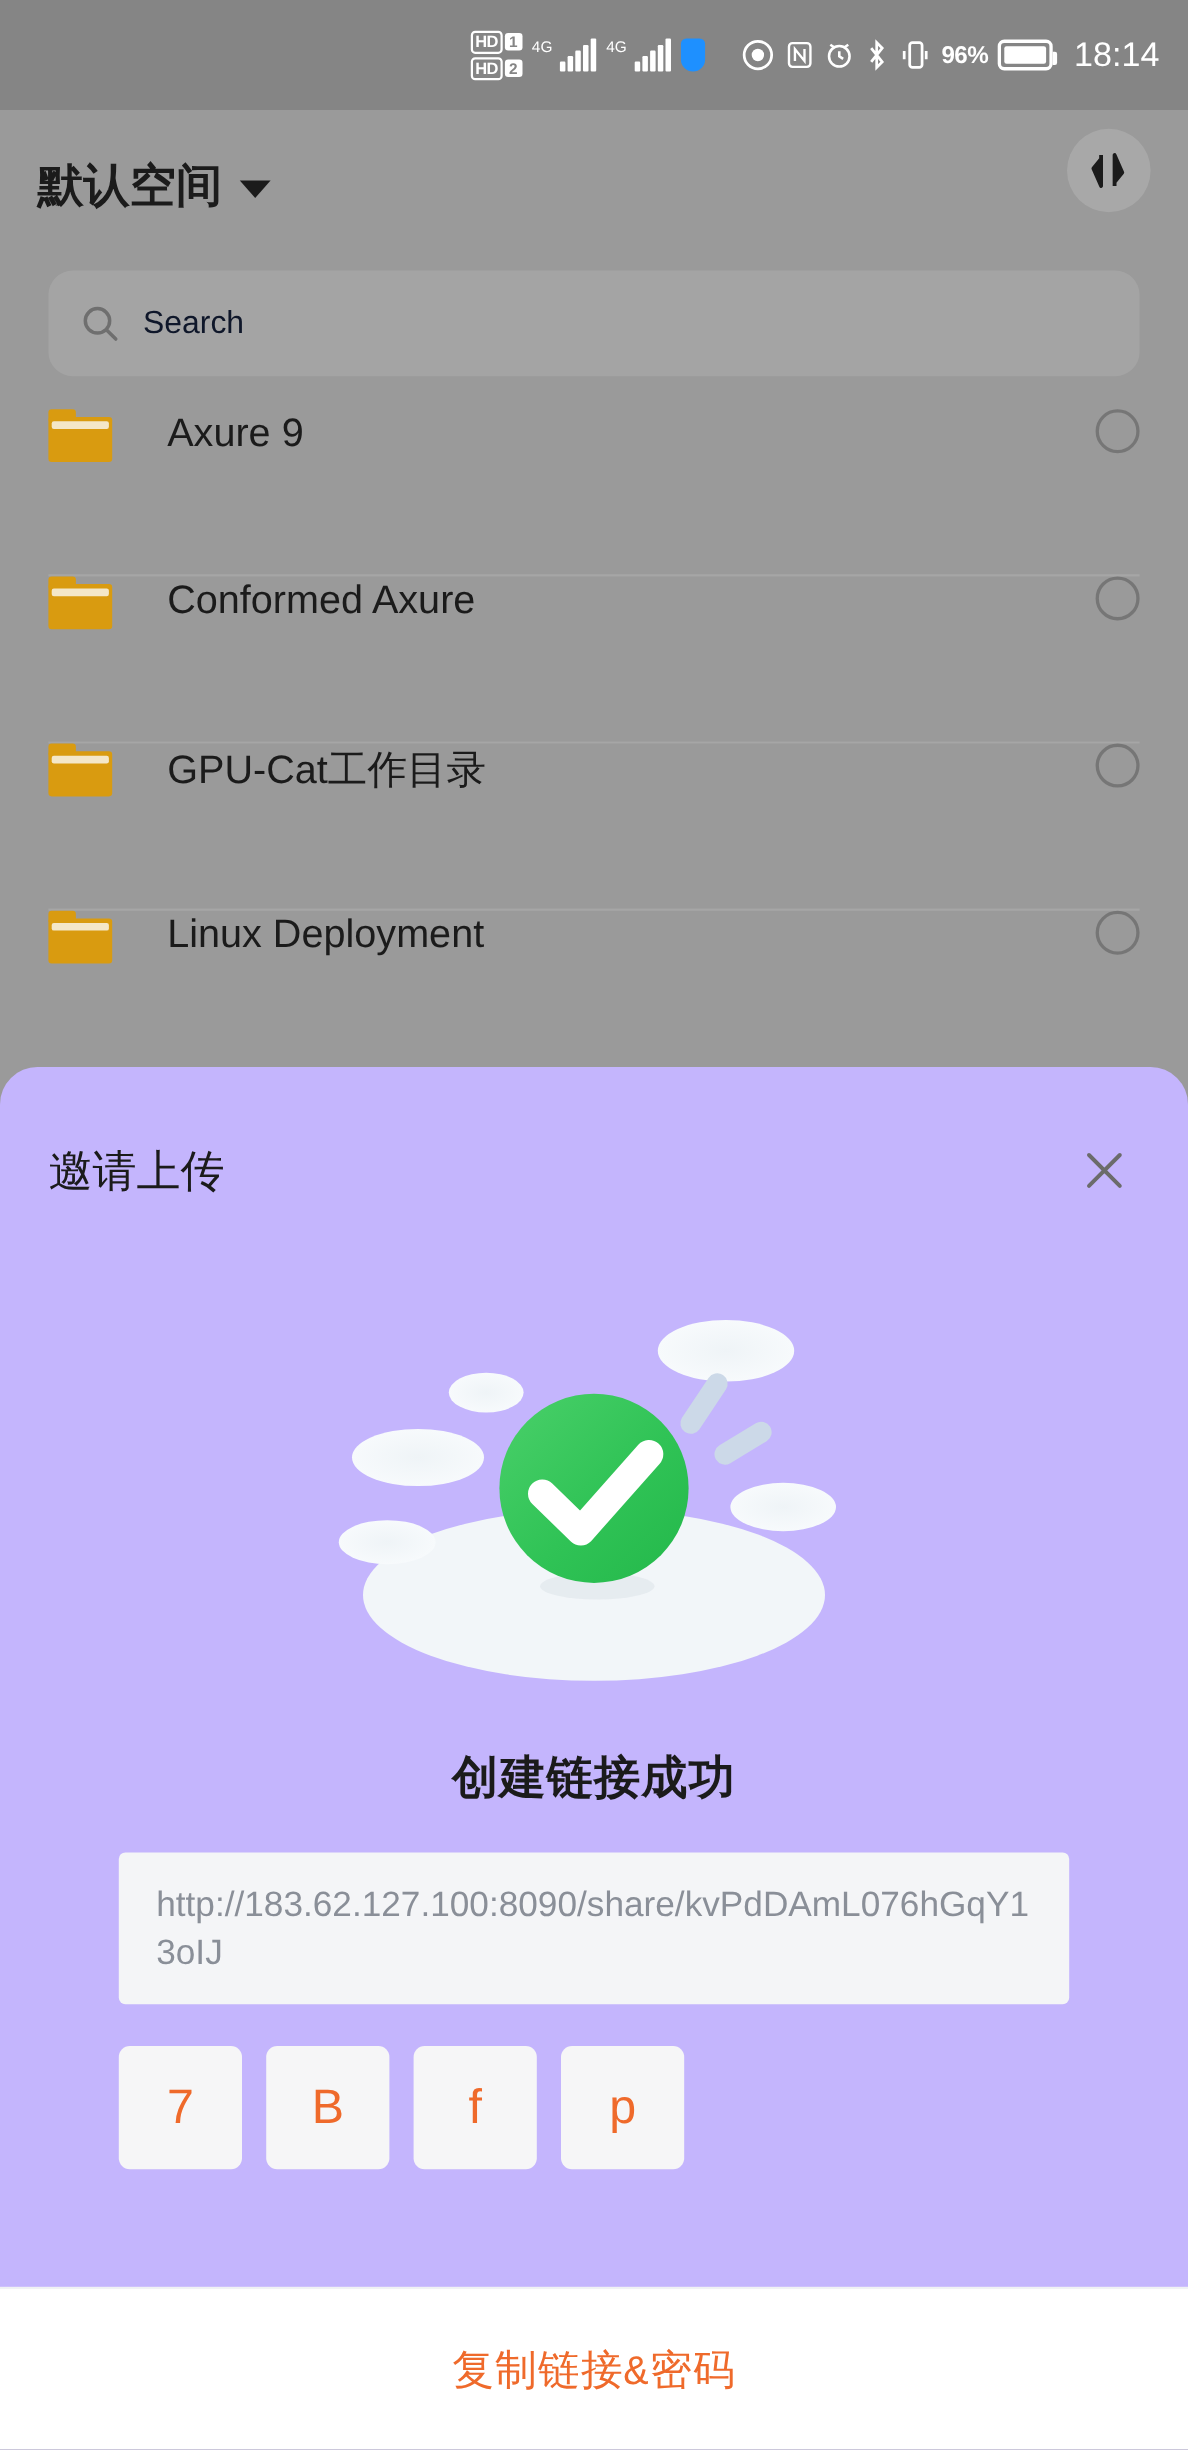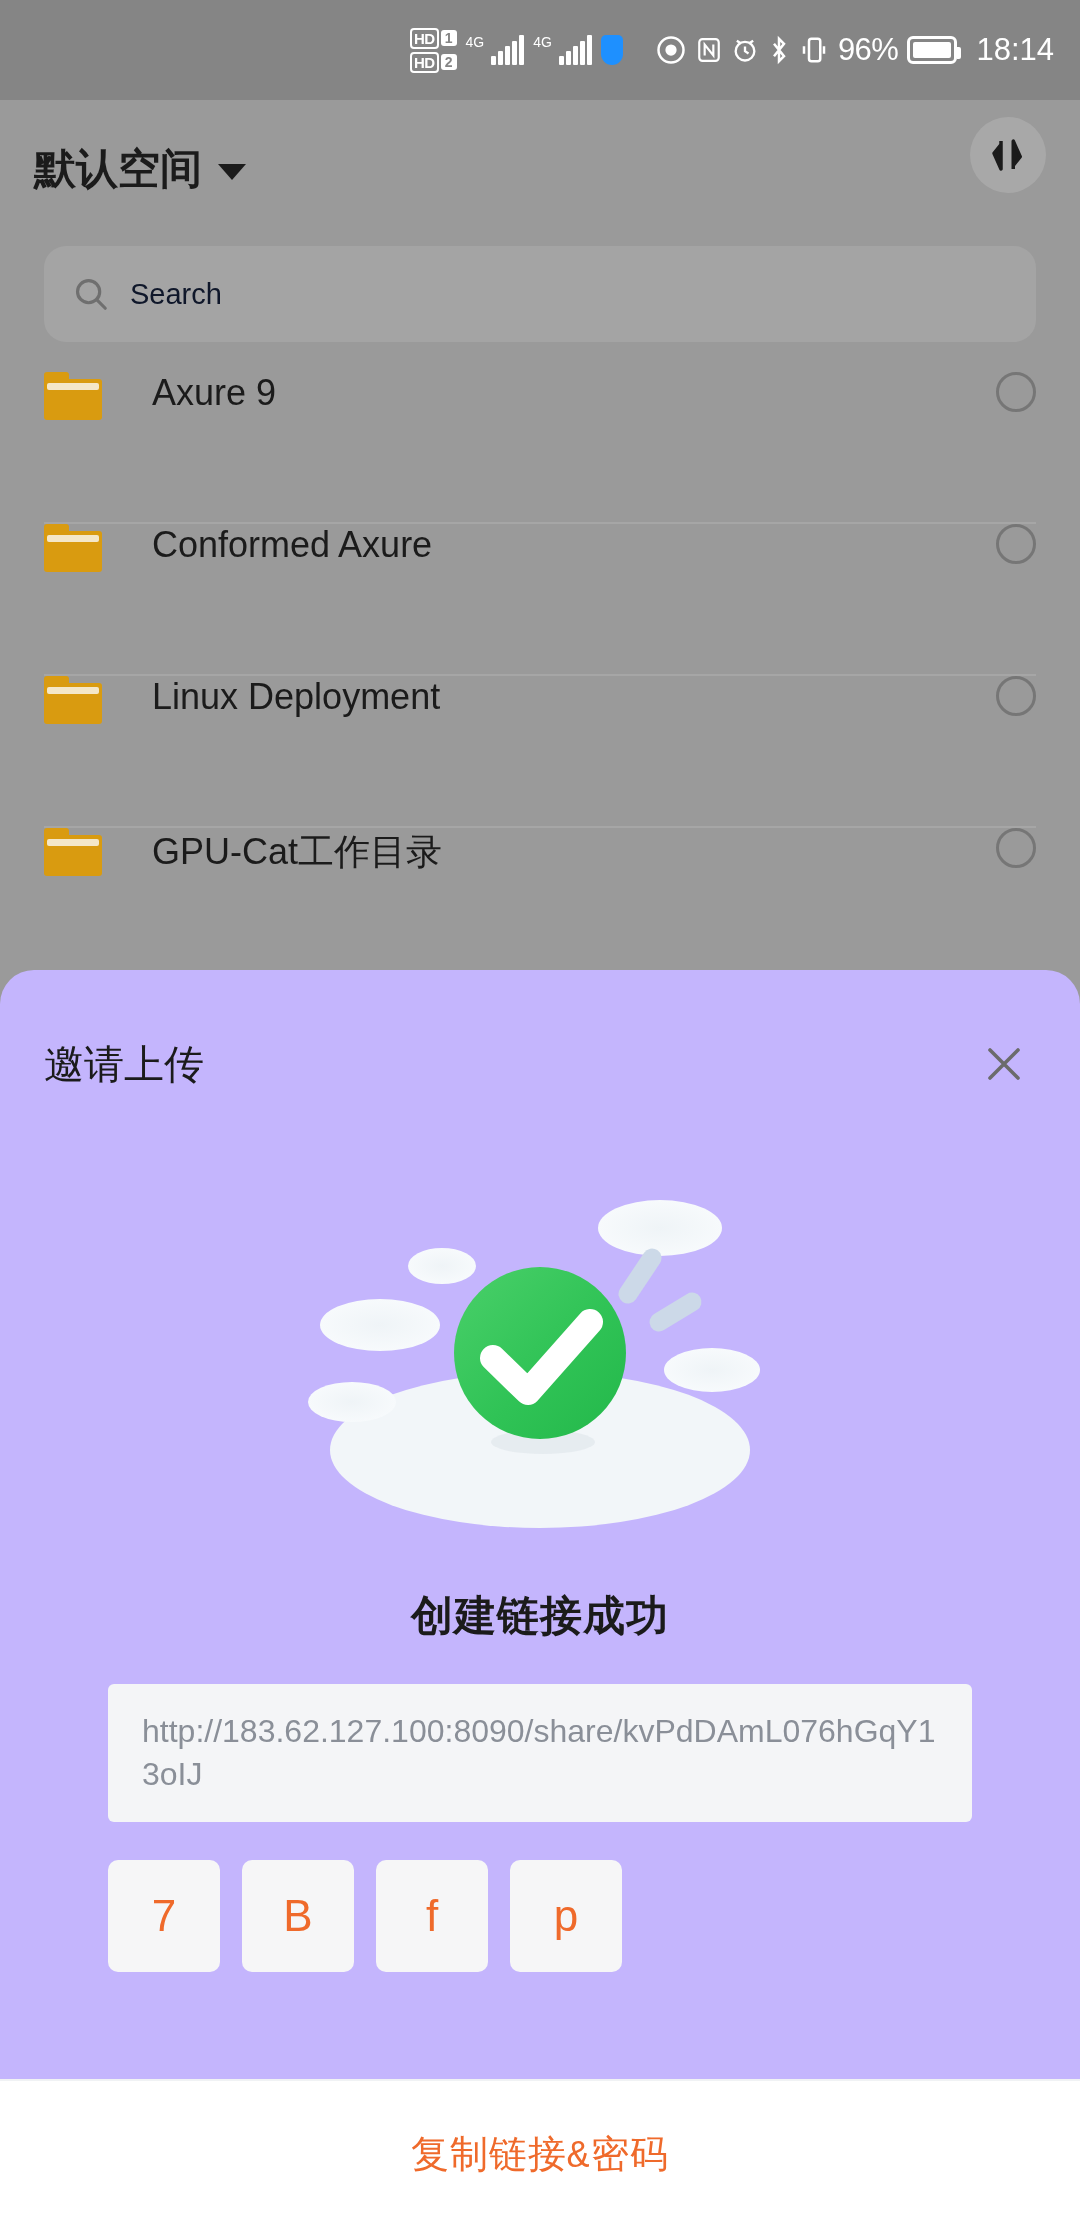--- a/index.html
+++ b/index.html
@@ -51,21 +51,21 @@
   .bars i:nth-child(1) { height: 9px; }
   .bars i:nth-child(2) { height: 14px; }
   .bars i:nth-child(3) { height: 19px; }
   .bars i:nth-child(4) { height: 24px; }
   .bars i:nth-child(5) { height: 30px; }
   .shield {
     width: 22px; height: 30px; background: #1e90ff;
     border-radius: 5px 5px 11px 11px;
   }
   .sb-gap { width: 14px; }
-  .batt-pct { font-size: 31px; font-weight: 400; letter-spacing: -0.5px; }
+  .batt-pct { font-size: 22px; font-weight: 700; letter-spacing: -0.5px; }
   .batt {
     width: 50px; height: 28px; border: 3px solid #fff; border-radius: 6px;
     position: relative; display: flex; align-items: center; padding: 3px;
   }
   .batt::after {
     content: ""; position: absolute; right: -7px; top: 8px;
     width: 4px; height: 12px; background: #fff; border-radius: 0 2px 2px 0;
   }
   .batt i { display: block; height: 100%; width: 100%; background: #fff; border-radius: 2px; }
   .clock { font-size: 31px; margin-left: 10px; letter-spacing: 0px; }
@@ -307,31 +307,31 @@
         <span class="row-label">Conformed Axure</span>
         <span class="radio"></span>
       </div>
 
       <div class="row">
         <span class="folder">
           <span class="tab"></span>
             <span class="body"></span>
             <span class="lip"></span>
         </span>
-        <span class="row-label">Linux Deployment</span>
+        <span class="row-label">GPU-Cat工作目录</span>
         <span class="radio"></span>
       </div>
 
       <div class="row">
         <span class="folder">
           <span class="tab"></span>
             <span class="body"></span>
             <span class="lip"></span>
         </span>
-        <span class="row-label">GPU-Cat工作目录</span>
+        <span class="row-label">Linux Deployment</span>
         <span class="radio"></span>
       </div>
 
     </div>
   </div>
 
   <div class="sheet">
 
     <div class="sheet-head">
       <span class="sheet-title">邀请上传</span>

